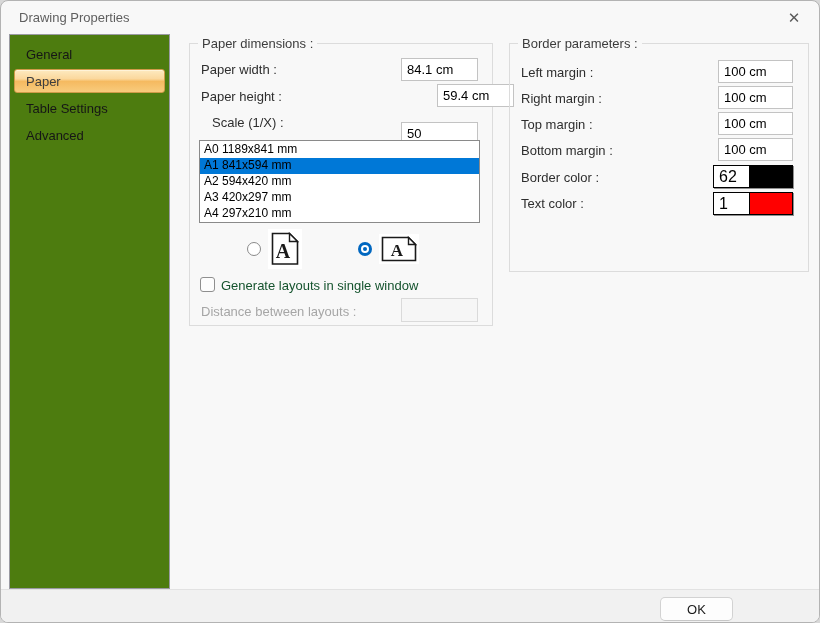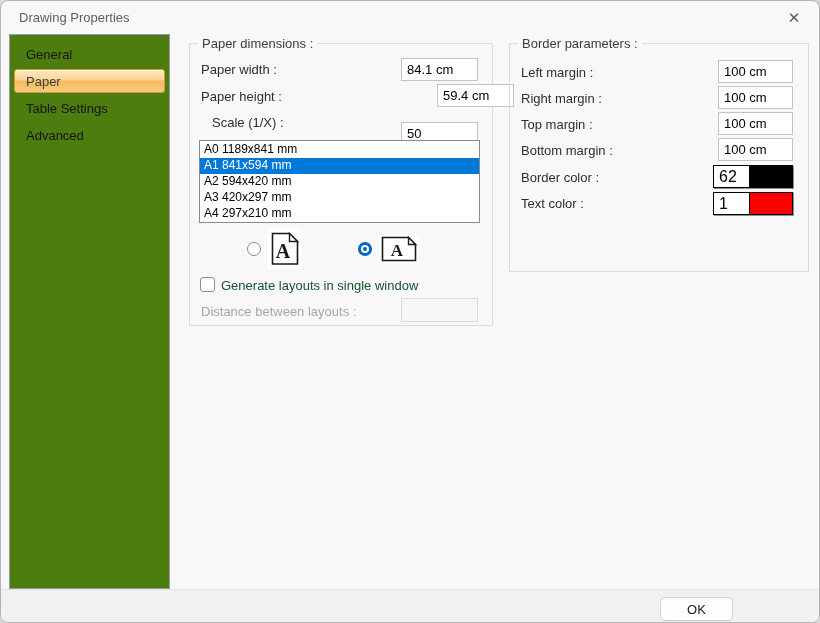--- a/index.html
+++ b/index.html
@@ -37,21 +37,21 @@
   .f-label.disabled { color:#a6a6a6; }
   .textbox { position:absolute; height:23px; border:1px solid #c3c3c3; background:#fff;
     font-family:"Liberation Sans",sans-serif; font-size:13px; color:#000;
     padding:0 5px; outline:none; }
   .textbox.disabled { border:1px solid #dadada; background:#f6f6f6; }
 
   
   .listbox { position:absolute; left:9px; top:96px; width:281px; height:83px;
     background:#fff; border:1px solid #8a8a8a; overflow:hidden; padding-top:1px; }
   .list-option { font-size:12px; color:#000; height:16px; line-height:15px; padding-left:4px; }
-  .list-option.selected { background:#0078d7; color:#ffffff; }
+  .list-option.selected { background:#0078d7; color:#000000; }
 
   
   .radio { position:absolute; width:14px; height:14px; border-radius:50%;
     border:1px solid #898989; background:#fff; }
   .radio.checked { border:none; background:#0067c0; }
   .radio.checked::before { content:""; position:absolute; inset:3px; background:#fff; border-radius:50%; }
   .radio.checked::after  { content:""; position:absolute; inset:5px; background:#0067c0; border-radius:50%; }
   .page-icon { position:absolute; background:#fff; display:flex; align-items:center; justify-content:center; }
 
   

